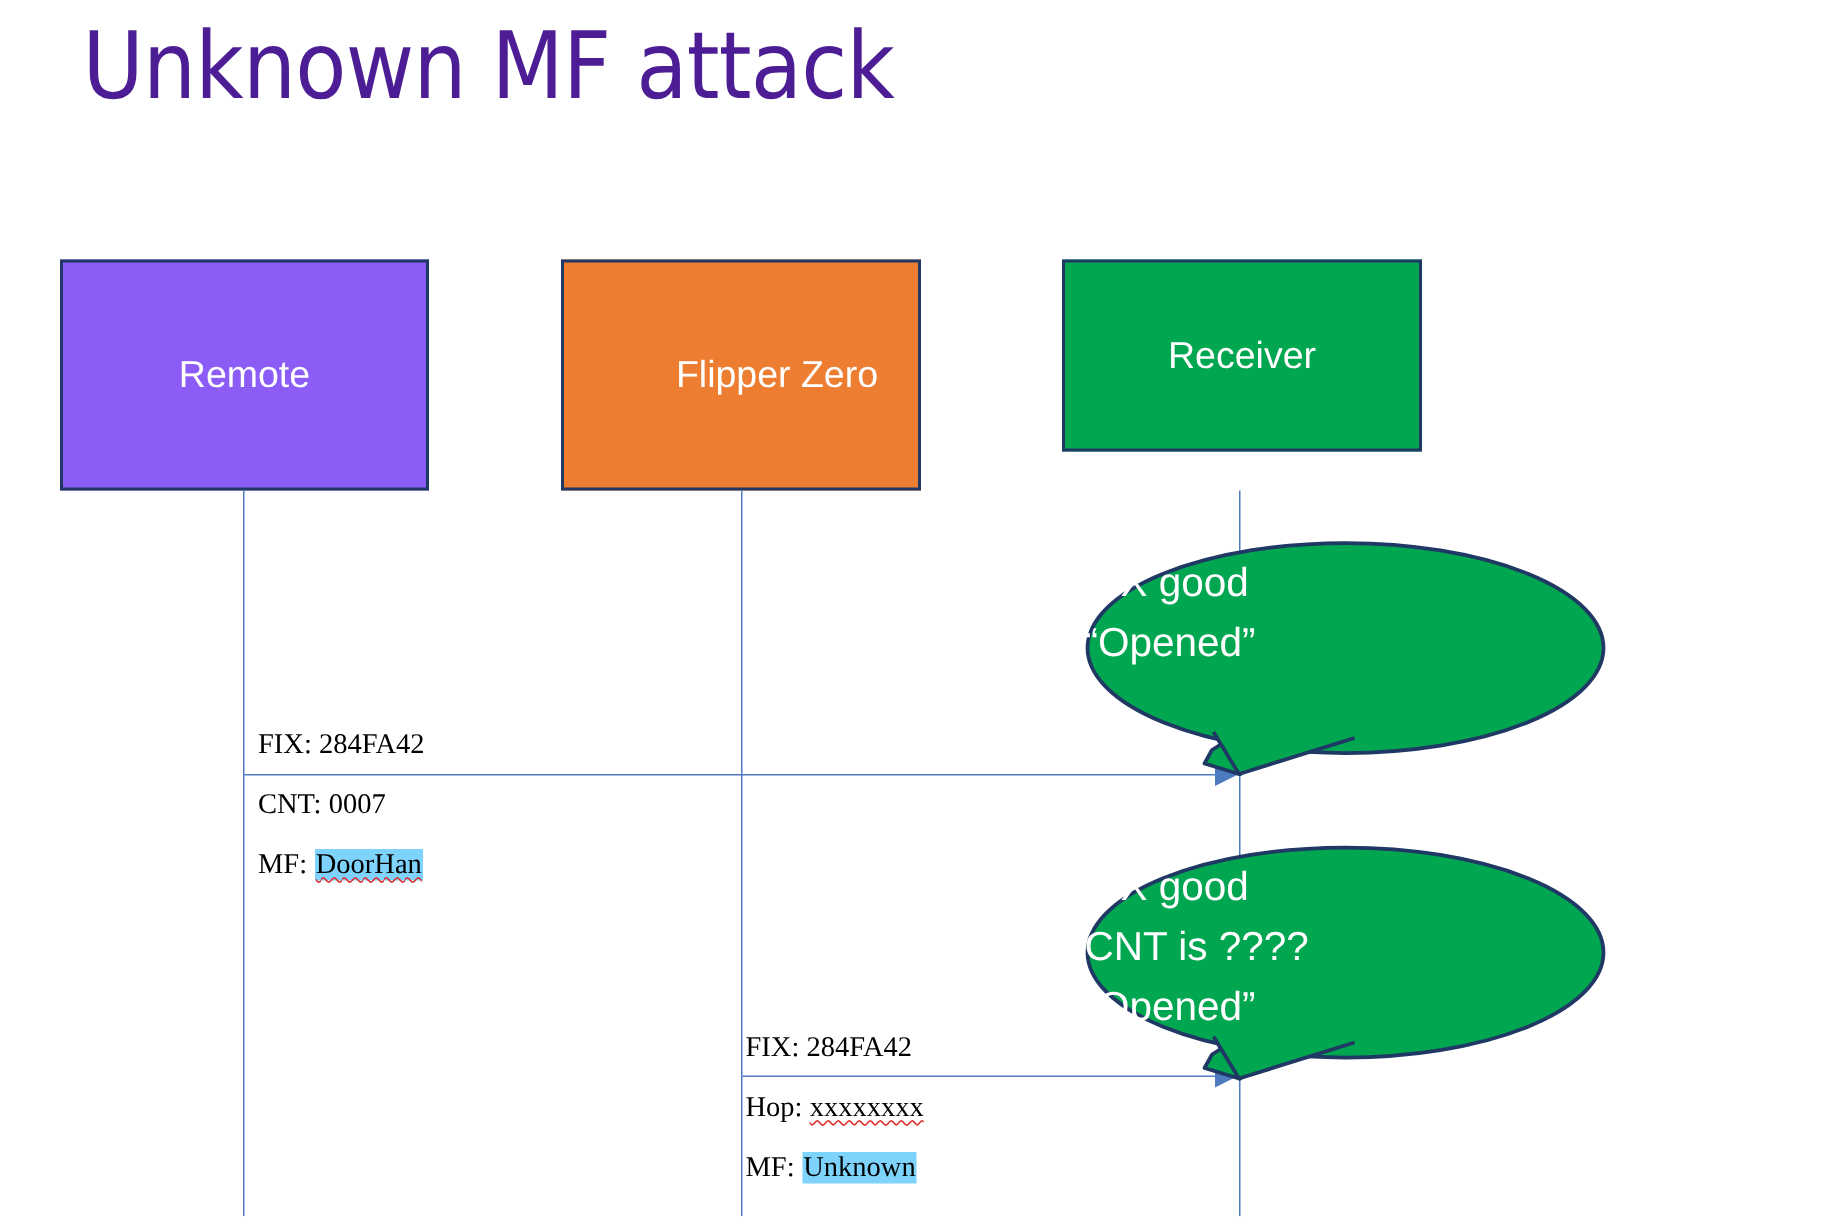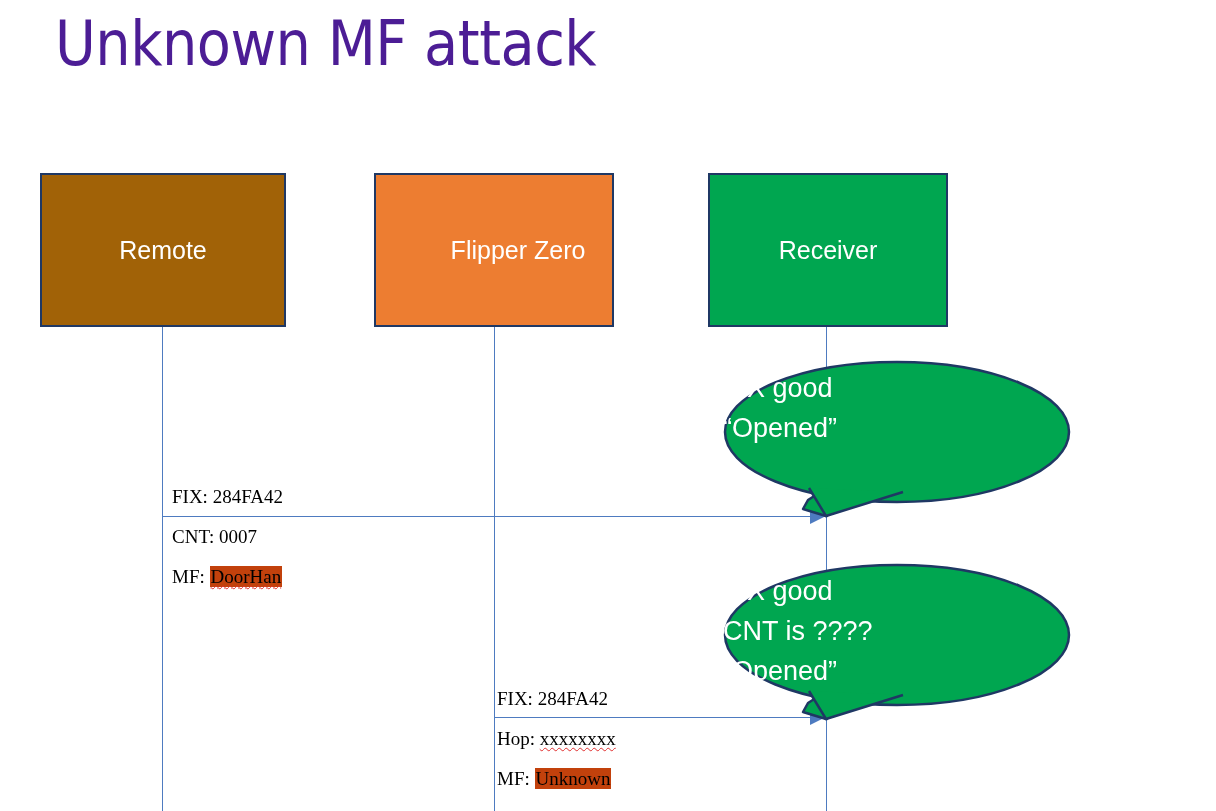--- a/index.html
+++ b/index.html
@@ -41,23 +41,23 @@
     justify-content: center;
   }
   .actor-label {
     color: #ffffff;
     font-size: 25px;
     font-weight: 400;
     font-family: "Liberation Sans", sans-serif;
     text-align: center;
     line-height: 1.2;
   }
-  #actor-remote  { left: 40px;  top: 173px; width: 246px; height: 154px; background: #a16207; }
+  #actor-remote  { left: 40px;  top: 173px; width: 246px; height: 154px; background: #8b5cf6; }
   #actor-flipper { left: 374px; top: 173px; width: 240px; height: 154px; background: #ED7D31; padding-left: 48px; }
-  #actor-receiver{ left: 708px; top: 173px; width: 240px; height: 154px; background: #00A650; }
+  #actor-receiver{ left: 708px; top: 173px; width: 240px; height: 128px; background: #00A650; }
 
   
   .lifeline {
     position: absolute;
     width: 0;
     border-left: 1.6px solid #4E7BC0;
     top: 327px;
     height: 484px;
   }
   #lifeline-remote   { left: 162px; }
@@ -89,21 +89,21 @@
     font-size: 19px;
     line-height: 40px;
     color: #000000;
     white-space: nowrap;
     font-family: Liberation Serif, serif;
   }
   #msg-text-1 { left: 172px; top: 477px; }
   #msg-text-2 { left: 497px; top: 679px; }
   .msg-line { display: block; height: 40px; }
   .hl {
-    background: #c2410c;
+    background: #7dd3fc;
     padding: 0 1px;
   }
   .squiggle {
     text-decoration: underline;
     text-decoration-color: #E03030;
     text-decoration-style: wavy;
     text-decoration-thickness: 1px;
     text-underline-offset: 2px;
   }
 

